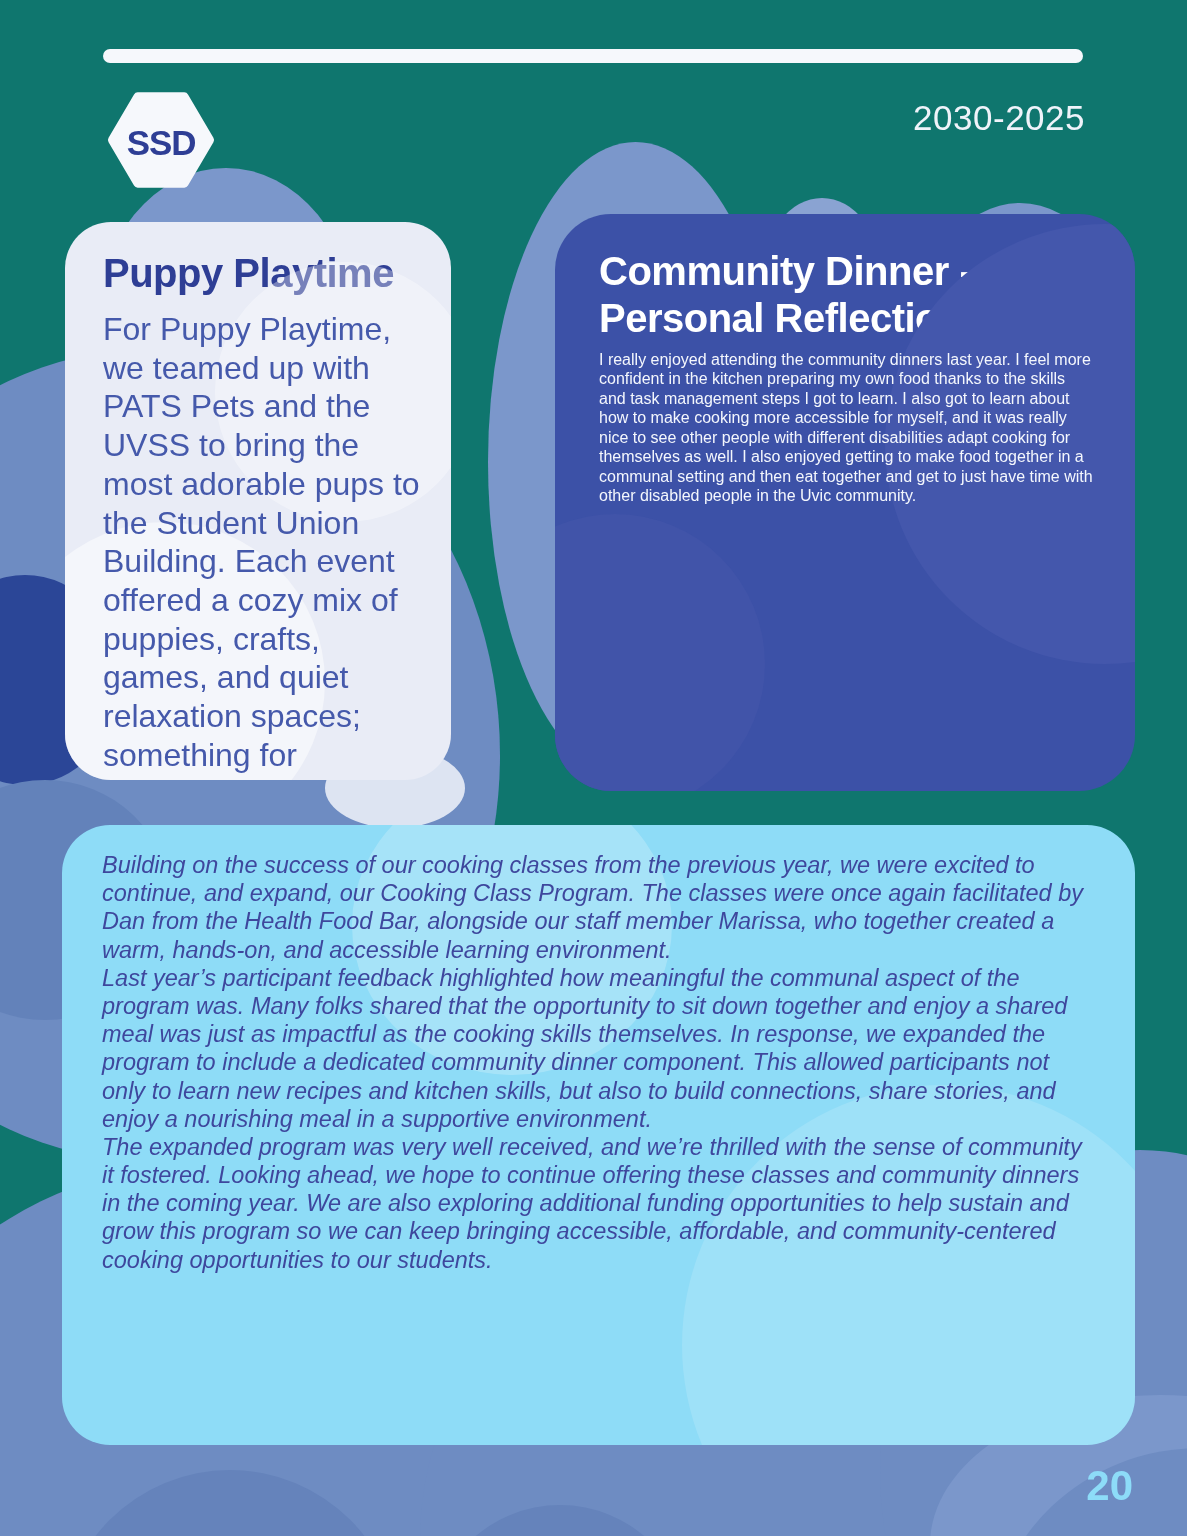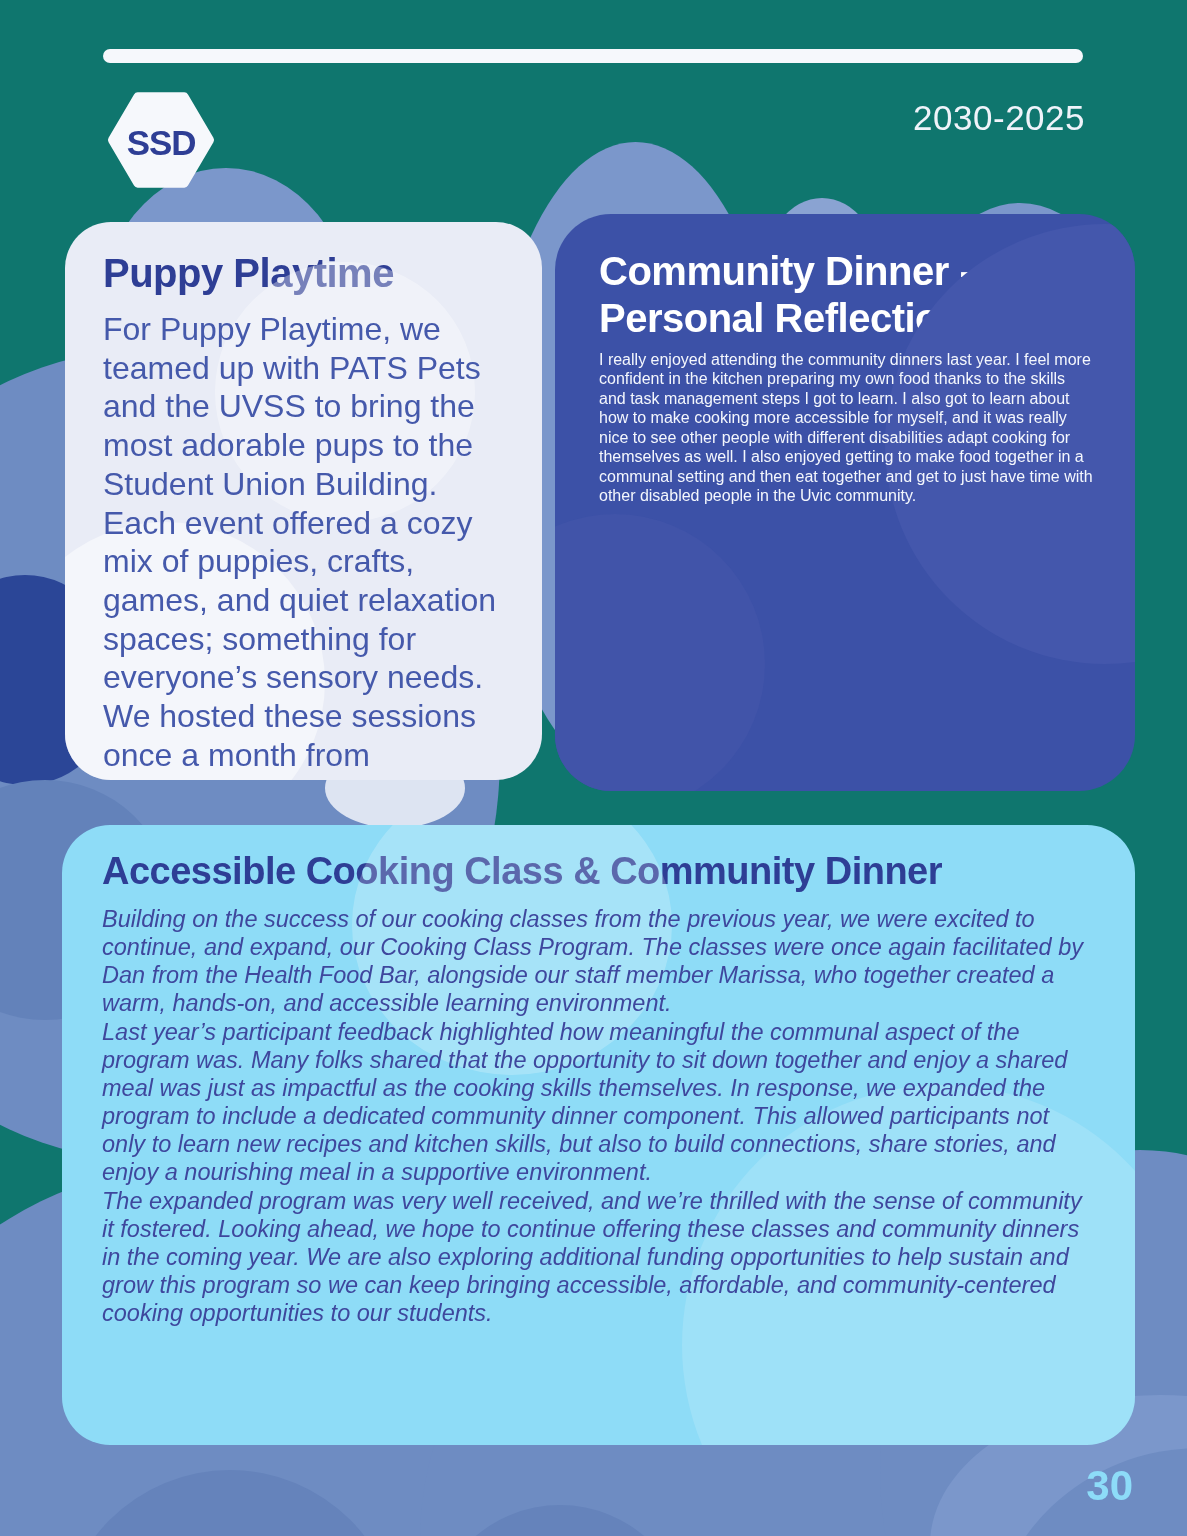--- a/index.html
+++ b/index.html
@@ -33,21 +33,21 @@
     border-radius:7px;background:#f6f8fc;
   }
   .logo{position:absolute;left:107px;top:87px;width:108px;height:106px;}
   .year{
     position:absolute;right:102px;top:98px;
     font-size:35px;color:#eff3fa;letter-spacing:0.5px;
   }
 
   .card{position:absolute;box-sizing:border-box;overflow:hidden;}
   .card-puppy{
-    left:65px;top:222px;width:477px;height:558px;
+    left:65px;top:222px;width:386px;height:558px;
     background:#e9ecf6;border-radius:46px;
     padding:30px 26px 0 38px;
   }
   .card-reflections{
     left:555px;top:214px;width:580px;height:577px;
     background:#3c51a7;border-radius:56px;
     padding:34px 40px 12px 44px;
   }
   .card-cooking{
     left:62px;top:825px;width:1073px;height:620px;
@@ -122,21 +122,20 @@
     <div class="glow glow-navy1"></div>
     <div class="glow glow-navy2"></div>
     <h2 class="refl-title">Community Dinner -
 Personal Reflections</h2>
     <p class="refl-body">I really enjoyed attending the community dinners last year. I feel more confident in the kitchen preparing my own food thanks to the skills and task management steps I got to learn. I also got to learn about how to make cooking more accessible for myself, and it was really nice to see other people with different disabilities adapt cooking for themselves as well. I also enjoyed getting to make food together in a communal setting and then eat together and get to just have time with other disabled people in the Uvic community.</p>
   </section>
 
   <section class="card card-cooking">
     <div class="glow glow-sky1"></div>
     <div class="glow glow-sky2"></div>
-    <h2 class="cook-title">Accessible Cooking Class &amp; Community Dinner</h2>
     <p class="cook-body">Building on the success of our cooking classes from the previous year, we were excited to continue, and expand, our Cooking Class Program. The classes were once again facilitated by Dan from the Health Food Bar, alongside our staff member Marissa, who together created a warm, hands-on, and accessible learning environment.</p>
     <p class="cook-body">Last year’s participant feedback highlighted how meaningful the communal aspect of the program was. Many folks shared that the opportunity to sit down together and enjoy a shared meal was just as impactful as the cooking skills themselves. In response, we expanded the program to include a dedicated community dinner component. This allowed participants not only to learn new recipes and kitchen skills, but also to build connections, share stories, and enjoy a nourishing meal in a supportive environment.</p>
     <p class="cook-body">The expanded program was very well received, and we’re thrilled with the sense of community it fostered. Looking ahead, we hope to continue offering these classes and community dinners in the coming year. We are also exploring additional funding opportunities to help sustain and grow this program so we can keep bringing accessible, affordable, and community-centered cooking opportunities to our students.</p>
   </section>
 
-  <div class="page-number">30</div>
+  <div class="page-number">20</div>
 
 </div>
 
 </body></html>

